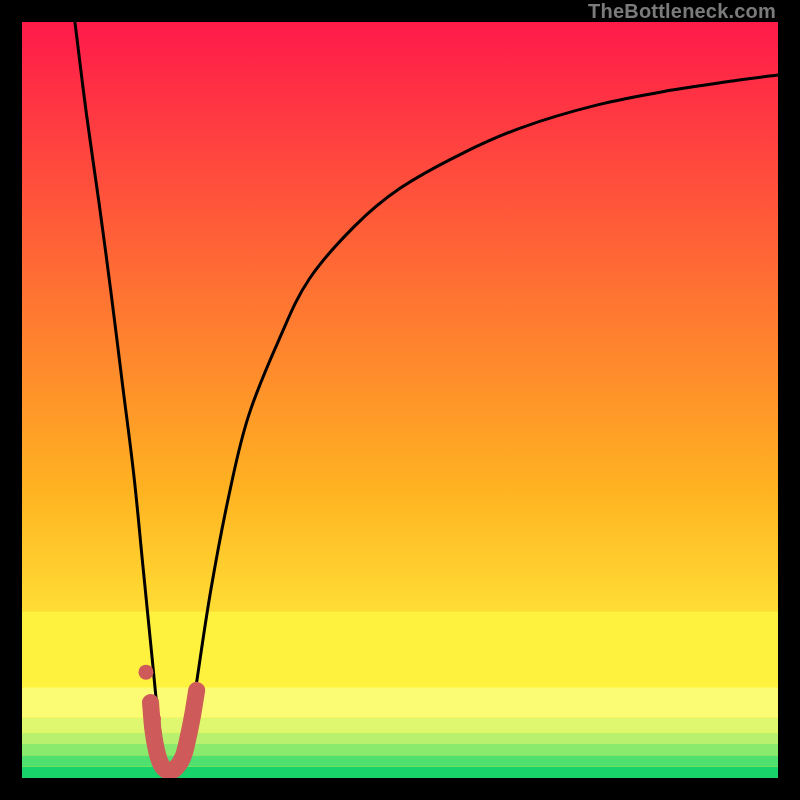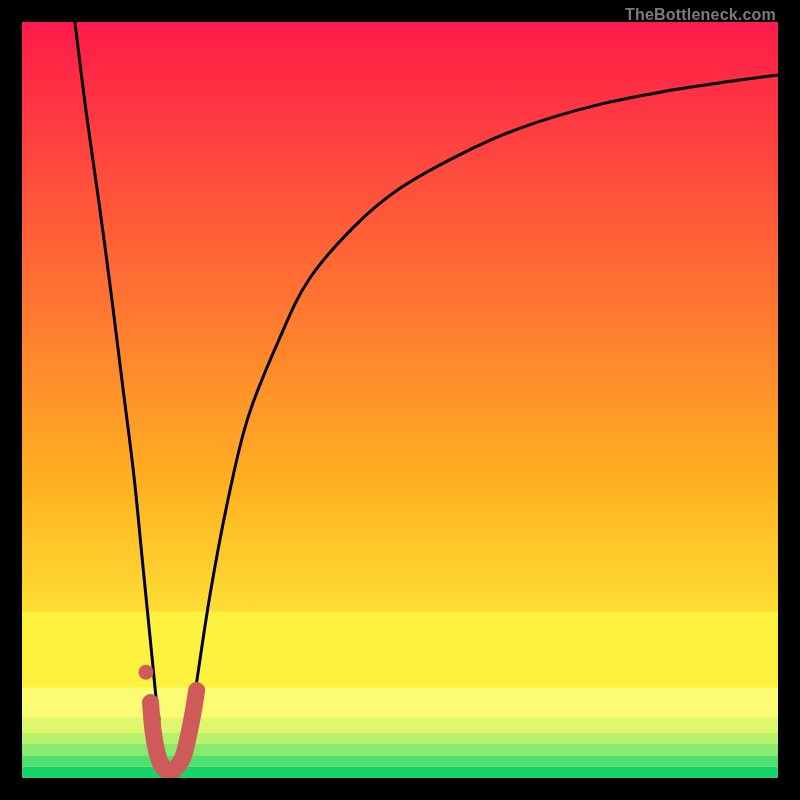--- a/index.html
+++ b/index.html
@@ -19,24 +19,24 @@
   .plot {
     position: absolute;
     left: 22px;
     top: 22px;
     width: 756px;
     height: 756px;
     overflow: hidden;
   }
   .watermark {
     position: absolute;
-    top: 6px;
+    top: 0;
     right: 24px;
     color: #7b7b7b;
-    font-size: 16px;
+    font-size: 20px;
     font-weight: 600;
     letter-spacing: 0.2px;
     user-select: none;
   }
   svg { display: block; }
 </style>
 </head>
 <body>
 
 <div class="frame">

